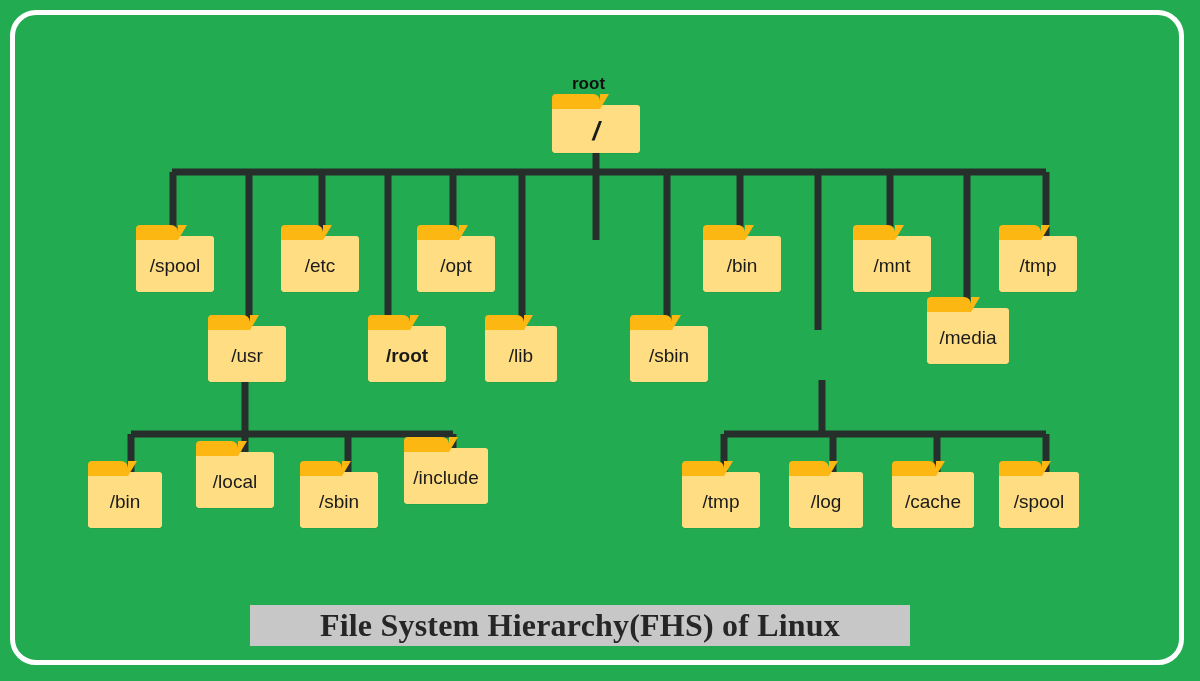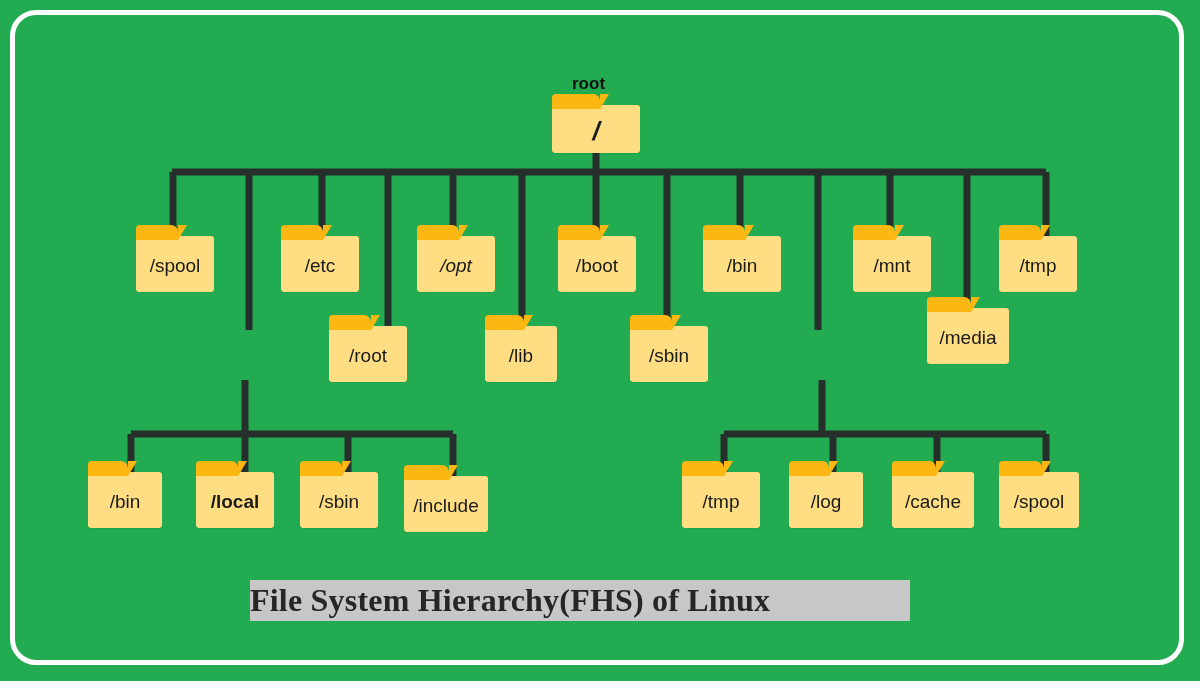--- a/index.html
+++ b/index.html
@@ -100,26 +100,27 @@
     font-family: "Liberation Sans", sans-serif;
     font-size: 17px;
     font-weight: bold;
     color: #101010;
     white-space: nowrap;
   }
   
   #title {
     position: absolute;
     left: 250px;
-    top: 580px;
+    top: 605px;
     width: 660px;
     height: 41px;
     background: #c7c7c7;
     display: flex;
     align-items: center;
+    justify-content: center;
   }
   #title .title-text {
     font-family: "Liberation Serif", serif;
     font-size: 32px;
     font-weight: bold;
     color: #262626;
     white-space: nowrap;
     letter-spacing: 0.2px;
   }
 </style>
@@ -190,37 +191,29 @@
 
   <div class="node" style="left:281px; top:236px; width:78px; height:56px;text-align:right;">
     <div class="folder">
       <div class="tab"></div>
       <div class="body">
         <span class="label">/etc</span>
       </div>
     </div>
   </div>
 
-  <div class="node" style="left:417px; top:236px; width:78px; height:56px;font-style:italic;">
+  <div class="node" style="left:417px; top:236px; width:78px; height:56px;">
     <div class="folder">
       <div class="tab"></div>
       <div class="body">
         <span class="label">/opt</span>
       </div>
     </div>
   </div>
 
-  <div class="node" style="left:558px; top:236px; width:78px; height:56px;">
-    <div class="folder">
-      <div class="tab"></div>
-      <div class="body">
-        <span class="label">/boot</span>
-      </div>
-    </div>
-  </div>
 
   <div class="node" style="left:703px; top:236px; width:78px; height:56px;">
     <div class="folder">
       <div class="tab"></div>
       <div class="body">
         <span class="label">/bin</span>
       </div>
     </div>
   </div>
 
@@ -235,22 +228,30 @@
 
   <div class="node" style="left:999px; top:236px; width:78px; height:56px;">
     <div class="folder">
       <div class="tab"></div>
       <div class="body">
         <span class="label">/tmp</span>
       </div>
     </div>
   </div>
 
-
-  <div class="node" style="left:329px; top:326px; width:78px; height:56px;">
+  <div class="node" style="left:208px; top:326px; width:78px; height:56px;">
+    <div class="folder">
+      <div class="tab"></div>
+      <div class="body">
+        <span class="label">/usr</span>
+      </div>
+    </div>
+  </div>
+
+  <div class="node" style="left:368px; top:326px; width:78px; height:56px;font-weight:bold;">
     <div class="folder">
       <div class="tab"></div>
       <div class="body">
         <span class="label">/root</span>
       </div>
     </div>
   </div>
 
   <div class="node" style="left:485px; top:326px; width:72px; height:56px;">
     <div class="folder">
@@ -282,39 +283,39 @@
 
   <div class="node" style="left:88px; top:472px; width:74px; height:56px;">
     <div class="folder">
       <div class="tab"></div>
       <div class="body">
         <span class="label">/bin</span>
       </div>
     </div>
   </div>
 
-  <div class="node" style="left:196px; top:472px; width:78px; height:56px;font-weight:bold;">
+  <div class="node" style="left:196px; top:452px; width:78px; height:56px;">
     <div class="folder">
       <div class="tab"></div>
       <div class="body">
         <span class="label">/local</span>
       </div>
     </div>
   </div>
 
   <div class="node" style="left:300px; top:472px; width:78px; height:56px;">
     <div class="folder">
       <div class="tab"></div>
       <div class="body">
         <span class="label">/sbin</span>
       </div>
     </div>
   </div>
 
-  <div class="node" style="left:404px; top:476px; width:84px; height:56px;text-decoration:underline;">
+  <div class="node" style="left:404px; top:448px; width:84px; height:56px;text-decoration:underline;">
     <div class="folder">
       <div class="tab"></div>
       <div class="body">
         <span class="label">/include</span>
       </div>
     </div>
   </div>
 
   <div class="node" style="left:682px; top:472px; width:78px; height:56px;">
     <div class="folder">

